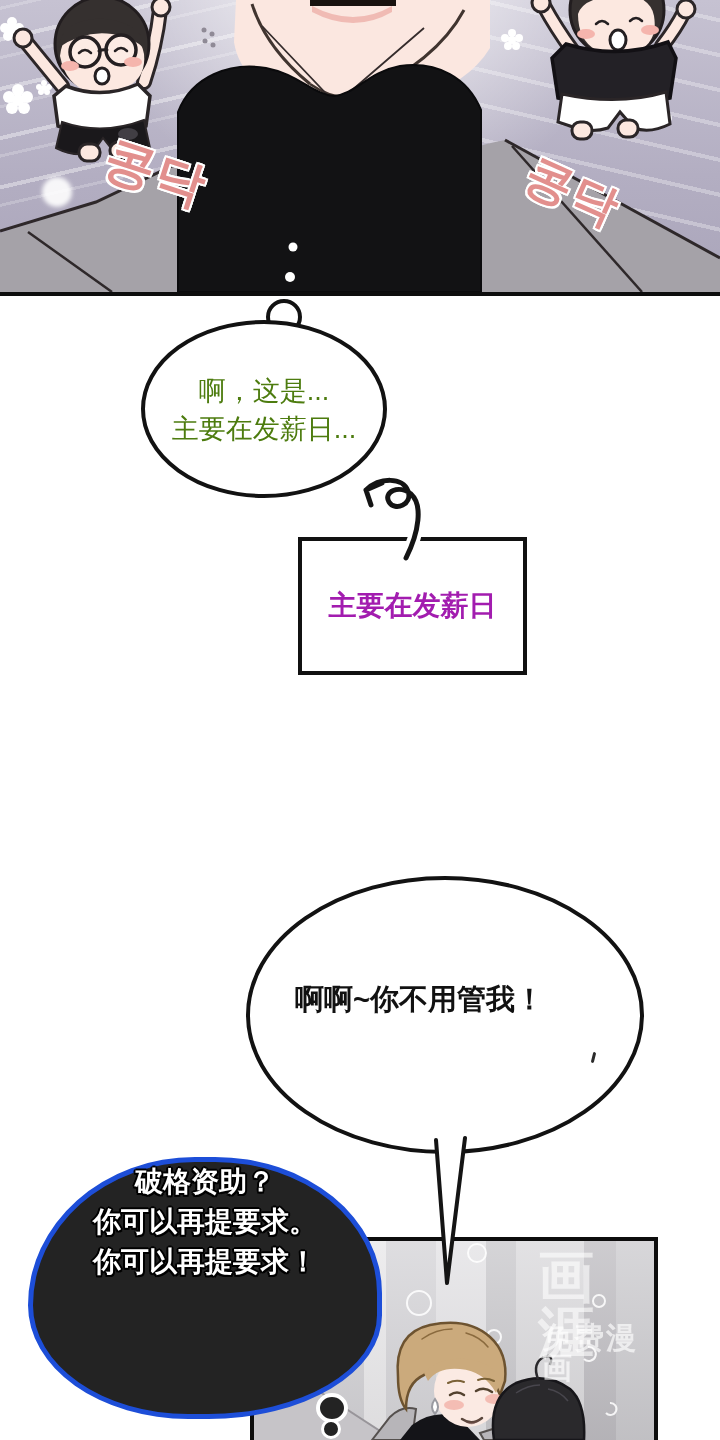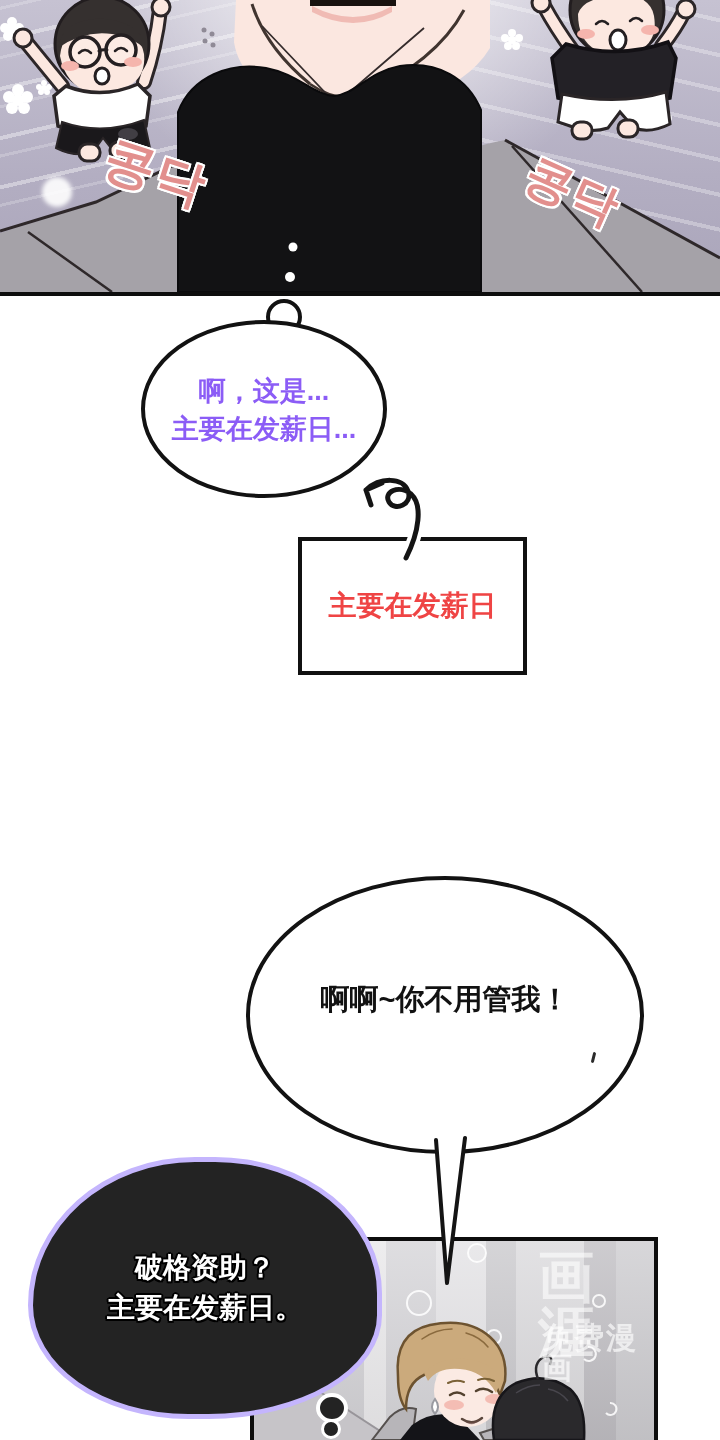--- a/index.html
+++ b/index.html
@@ -48,35 +48,35 @@
       font-size:30px;font-weight:bold;letter-spacing:2px;line-height:1;
       color:rgba(255,255,255,.65);}
 
   
   .shapes{position:absolute;left:0;top:0;z-index:5;pointer-events:none;}
 
   
   .caption-box{position:absolute;left:298px;top:537px;width:229px;height:138px;
       box-sizing:border-box;border:4px solid #111;background:#fff;z-index:4;
       display:flex;flex-direction:column;align-items:center;justify-content:center;
-      font-size:28px;line-height:38px;font-weight:bold;color:#ef4444;text-align:center;}
+      font-size:28px;line-height:38px;font-weight:bold;color:#a21caf;text-align:center;}
 
   
   .bubble1-text{position:absolute;left:143px;top:372px;width:242px;z-index:10;
-      font-size:27px;line-height:38px;font-weight:bold;color:#8b5cf6;text-align:center;}
+      font-size:27px;line-height:38px;font-weight:normal;color:#4d7c0f;text-align:center;}
   .bubble2-text{position:absolute;left:295px;top:977px;width:300px;z-index:10;
-      font-size:29px;line-height:44px;font-weight:bold;color:#111;text-align:center;}
+      font-size:29px;line-height:44px;font-weight:bold;color:#111;text-align:left;}
   .tick-mark{position:absolute;left:592px;top:1052px;width:3px;height:11px;
       background:#2b2b2b;border-radius:2px;transform:rotate(14deg);z-index:10;}
 
   
   .thought{position:absolute;left:28px;top:1157px;width:354px;height:262px;
-      box-sizing:border-box;background:#232323;border:5px solid #c4b5fd;
+      box-sizing:border-box;background:#232323;border:5px solid #1d4ed8;
       border-radius:50% 50% 52% 48% / 60% 55% 42% 46%;z-index:6;
-      display:flex;flex-direction:column;align-items:center;justify-content:center;}
+      display:flex;flex-direction:column;align-items:center;}
   .thought span{display:block;font-size:28px;line-height:40px;font-weight:bold;
       color:#ffffff;text-align:center;white-space:nowrap;
       text-shadow:-2px 0 0 #000,2px 0 0 #000,0 -2px 0 #000,0 2px 0 #000,
                   -1.5px -1.5px 0 #000,1.5px -1.5px 0 #000,-1.5px 1.5px 0 #000,1.5px 1.5px 0 #000;}
   .t-dot1{position:absolute;left:316px;top:1393px;width:24px;height:22px;background:#232323;
       border:4px solid #fff;border-radius:50%;z-index:6;}
   .t-dot2{position:absolute;left:321px;top:1419px;width:14px;height:14px;background:#232323;
       border:3px solid #fff;border-radius:50%;z-index:6;}
 </style>
 </head>
@@ -311,18 +311,19 @@
   </div>
 
   <div class="bubble2-text">
     <span>啊啊~你不用管我！</span><br>
   </div>
 
   <div class="tick-mark"></div>
 
   <div class="thought">
     <span>破格资助？</span>
-    <span>主要在发薪日。</span>
+    <span>你可以再提要求。</span>
+    <span>你可以再提要求！</span>
   </div>
   <div class="t-dot1"></div>
   <div class="t-dot2"></div>
 
 </div>
 
 </body></html>

